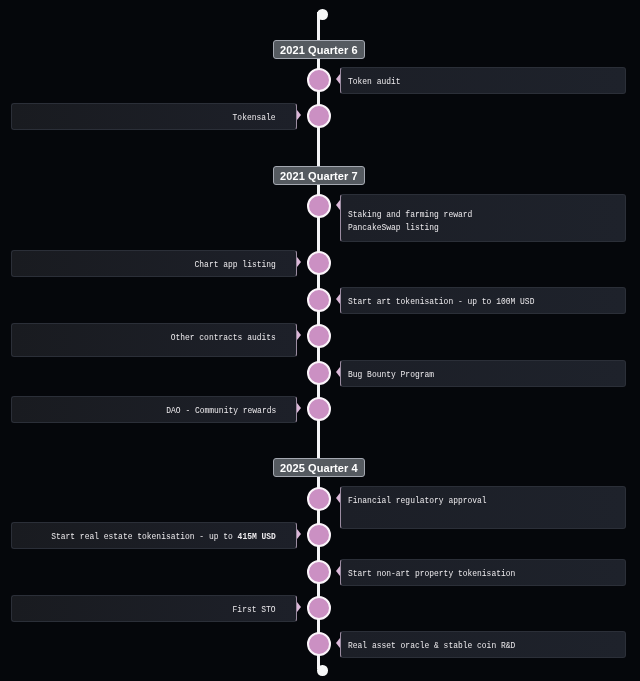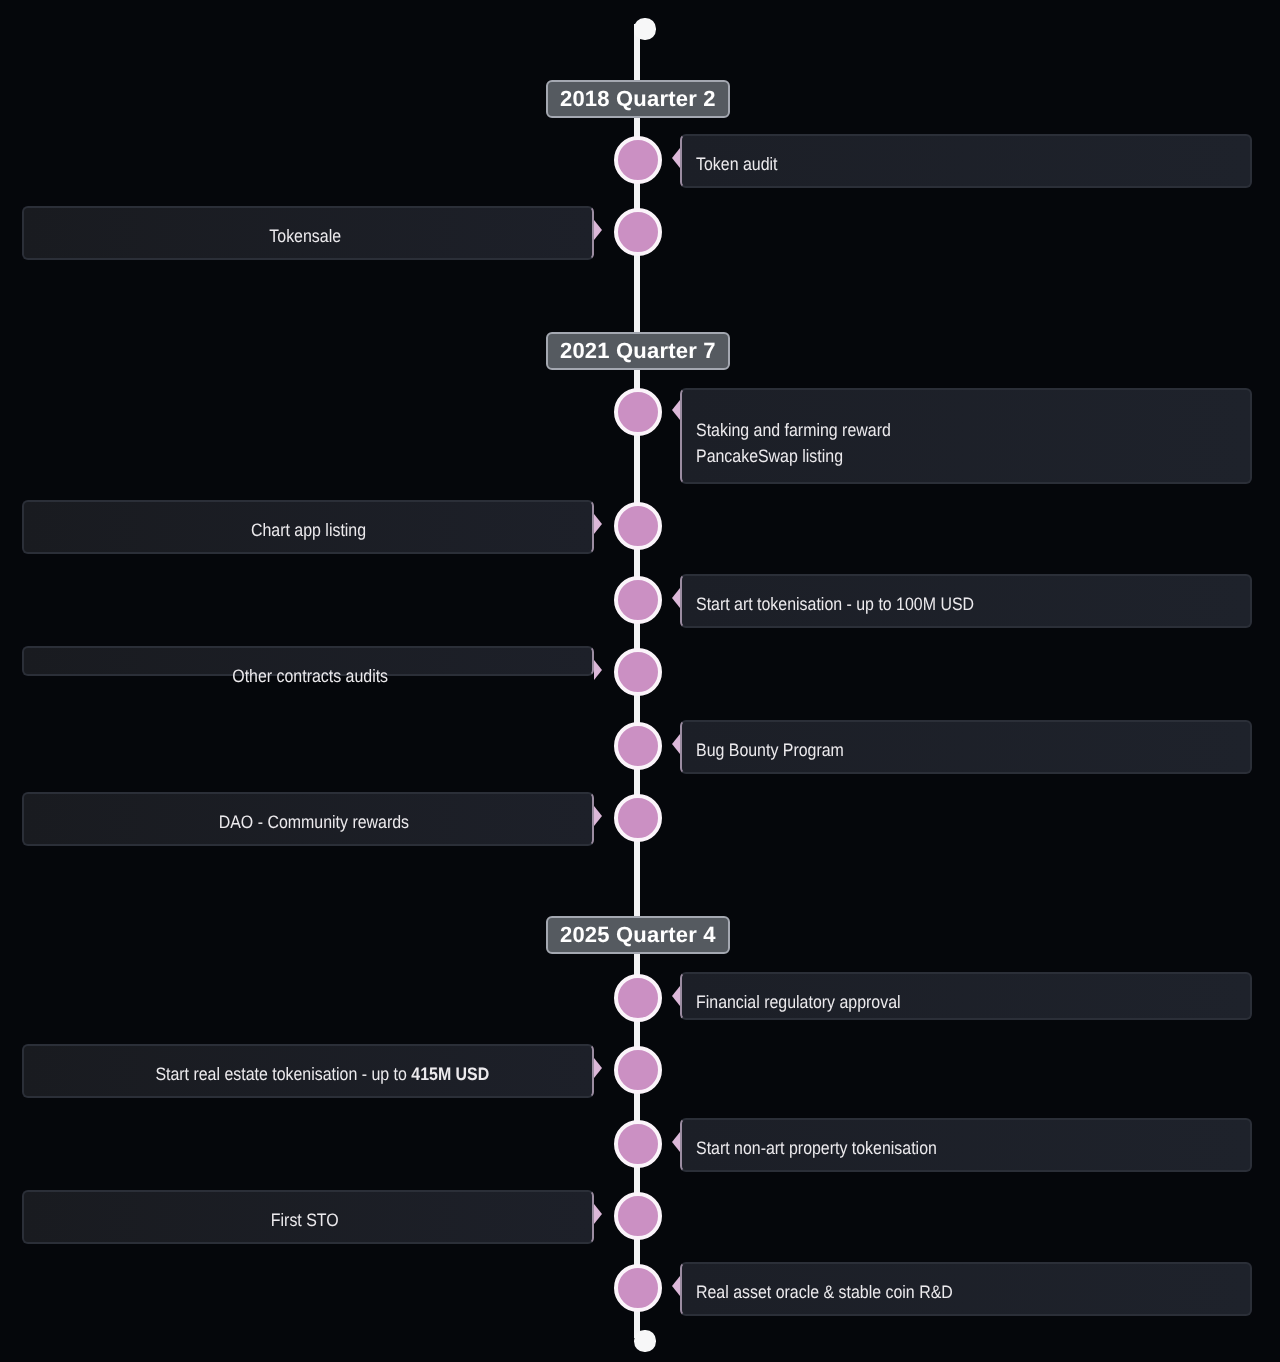--- a/index.html
+++ b/index.html
@@ -13,47 +13,47 @@
 
   .node{position:absolute;left:307px;width:24px;height:24px;border-radius:50%;
         background:#cb90c3;border:2.2px solid #fbf4fa;box-sizing:border-box;}
 
   .qlabel{position:absolute;height:19px;background:#555a60;
           border:1px solid #a4a8b1;border-radius:3px;color:#ffffff;font-size:11px;
           font-weight:bold;padding:0 6px;box-sizing:border-box;white-space:nowrap;
           display:flex;align-items:center;justify-content:center;letter-spacing:0.1px;}
 
   .card{position:absolute;border:1px solid #2b2f38;border-radius:3px;
-        box-sizing:border-box;}
+        box-sizing:border-box;font-family:Liberation Mono, monospace;}
   .card.right{left:340px;width:286px;border-left:1px solid #9c8da2;
               background:linear-gradient(90deg,#1c1f27 0%,#1e222b 100%);}
   .card.left{left:11px;width:286px;border-right:1px solid #9c8da2;
              background:linear-gradient(90deg,#191b20 0%,#1d2029 100%);}
   .card .txt{font-size:9px;color:#eceaed;line-height:13px;white-space:nowrap;}
   .card .txt>span.run{display:inline-block;transform:scaleX(0.885);white-space:pre;}
   .card.right .txt{margin-left:7px;}
   .card.right .txt>span.run{transform-origin:left center;}
-  .card.left .txt{margin-right:7px;text-align:center;}
+  .card.left .txt{margin-right:20px;text-align:right;}
   .card.left .txt>span.run{transform-origin:right center;}
   .card .txt b{font-weight:bold;}
 
   .arrow{position:absolute;width:0;height:0;}
   .arrow.l{border-top:5px solid transparent;border-bottom:5px solid transparent;
            border-right:4px solid #dcb8d9;left:-5px;}
   .arrow.r{border-top:5px solid transparent;border-bottom:5px solid transparent;
            border-left:4px solid #dcb8d9;right:-5px;}
 </style>
 </head>
 <body>
 
 <div id="root">
   <div class="vline"></div>
   <div class="endcap" id="cap-top" style="top: 9px;"></div>
   <div class="endcap" id="cap-bot" style="top: 665px;"></div>
-<div class="qlabel" style="left: 273px; top: 40px;">2018 Quarter 2</div>
+<div class="qlabel" style="left: 273px; top: 40px;">2021 Quarter 6</div>
     <div class="qlabel" style="left: 273px; top: 166px;">2021 Quarter 7</div>
     <div class="qlabel" style="left: 273px; top: 458px;">2025 Quarter 4</div>
     <div class="card right" style="height: 27px; padding-top: 8px; top: 67px;">
       <div class="txt"><span class="run"><span>Token audit</span></span></div>
       <div class="arrow l" style="top: 6px;"></div>
     </div>
     <div class="node" style="top: 68px;"></div>
     <div class="card left" style="height: 27px; padding-top: 8px; top: 103px;">
       <div class="txt"><span class="run"><span>Tokensale</span></span></div>
       <div class="arrow r" style="top: 6px;"></div>
@@ -68,36 +68,36 @@
     <div class="card left" style="height: 27px; padding-top: 8px; top: 250px;">
       <div class="txt"><span class="run"><span>Chart app listing</span></span></div>
       <div class="arrow r" style="top: 6px;"></div>
     </div>
     <div class="node" style="top: 251px;"></div>
     <div class="card right" style="height: 27px; padding-top: 8px; top: 287px;">
       <div class="txt"><span class="run"><span>Start art tokenisation - up to 100M USD</span></span></div>
       <div class="arrow l" style="top: 6px;"></div>
     </div>
     <div class="node" style="top: 288px;"></div>
-    <div class="card left" style="height: 15px; padding-top: 8px; top: 323px;">
+    <div class="card left" style="height: 34px; padding-top: 8px; top: 323px;">
       <div class="txt"><span class="run"><span>Other contracts audits</span></span></div>
       <div class="arrow r" style="top: 6px;"></div>
     </div>
     <div class="node" style="top: 324px;"></div>
     <div class="card right" style="height: 27px; padding-top: 8px; top: 360px;">
       <div class="txt"><span class="run"><span>Bug Bounty Program</span></span></div>
       <div class="arrow l" style="top: 6px;"></div>
     </div>
     <div class="node" style="top: 361px;"></div>
     <div class="card left" style="height: 27px; padding-top: 8px; top: 396px;">
       <div class="txt"><span class="run"><span>DAO - Community rewards</span></span></div>
       <div class="arrow r" style="top: 6px;"></div>
     </div>
     <div class="node" style="top: 397px;"></div>
-    <div class="card right" style="height: 24px; padding-top: 8px; top: 486px;">
+    <div class="card right" style="height: 43px; padding-top: 8px; top: 486px;">
       <div class="txt"><span class="run"><span>Financial regulatory approval</span></span></div>
       <div class="arrow l" style="top: 6px;"></div>
     </div>
     <div class="node" style="top: 487px;"></div>
     <div class="card left" style="height: 27px; padding-top: 8px; top: 522px;">
       <div class="txt"><span class="run"><span>Start real estate tokenisation - up to </span><b>415M USD</b></span></div>
       <div class="arrow r" style="top: 6px;"></div>
     </div>
     <div class="node" style="top: 523px;"></div>
     <div class="card right" style="height: 27px; padding-top: 8px; top: 559px;">

